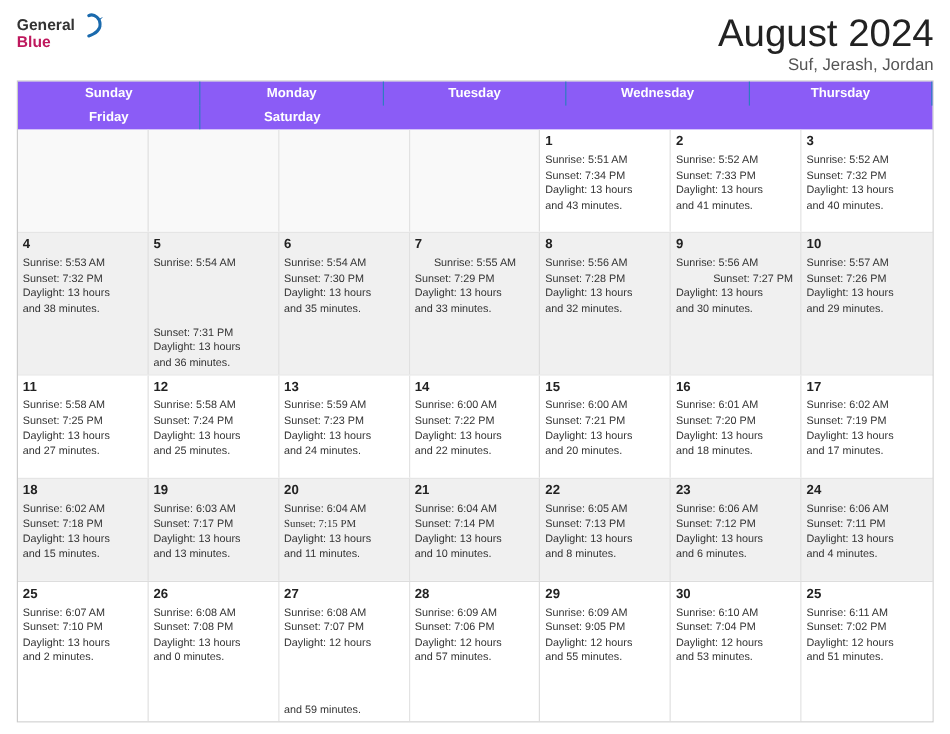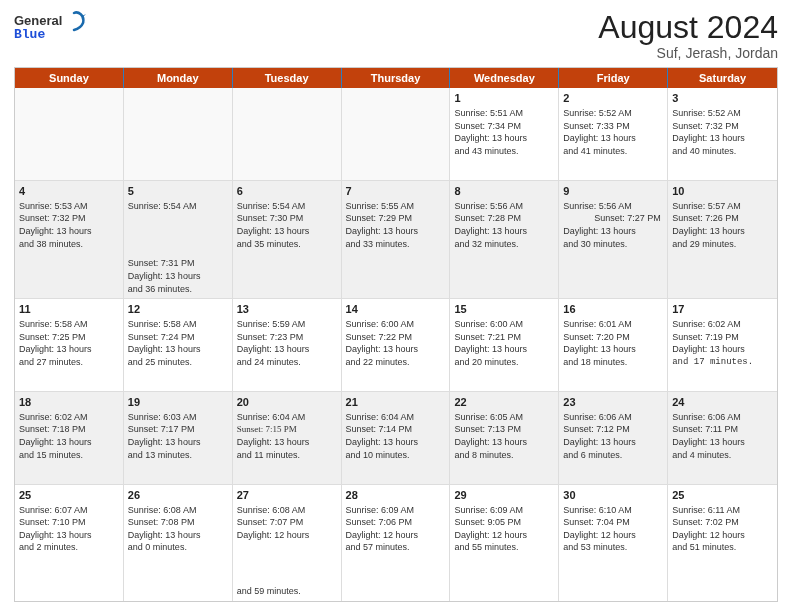--- a/index.html
+++ b/index.html
@@ -43,22 +43,22 @@
       color: #555;
     }
     .calendar {
       flex: 1;
       display: flex;
       flex-direction: column;
       border: 1px solid #ccc;
     }
     .cal-header-row {
       display: grid;
-      grid-template-columns: repeat(7, 1fr);
-      background: #c2410c;
+      grid-template-columns: repeat(5, 1fr);
+      background: #8b5cf6;
     }
     .cal-header-cell {
       color: #fff;
       font-size: 11px;
       font-weight: bold;
       text-align: center;
       padding: 4px 2px;
       border-right: 1px solid #2d7dc0;
     }
     .cal-header-cell:last-child { border-right: none; }
@@ -101,42 +101,42 @@
   </style>
 </head>
 <body>
 
 <div class="page">
   <div class="header">
     <div class="logo">
     <div style="display:flex; align-items:flex-start; gap:0;">
       <div style="display:flex; flex-direction:column; line-height:1.1; margin-top:4px;">
         <span style="font-size:13px; font-weight:bold; color:#333;">General</span>
-        <span style="font-size:13px; font-weight:bold; color:#1d4ed8;font-family:Liberation Mono, monospace;">Blue</span>
+        <span style="font-size:13px; font-weight:bold; color:#be185d;">Blue</span>
       </div>
       <svg width="24" height="26" viewBox="0 0 24 26" style="margin-left:0px; margin-top:0px;">
         <path d="M12 3 C16 1, 23 5, 21 13 C19 18, 12 20, 12 20" fill="none" stroke="#1a6aad" stroke-width="2.5" stroke-linecap="round"></path>
         <path d="M21 7 L24 4 L20 6" fill="#1a6aad"></path>
         <path d="M21 13 L24 12 L20 13" fill="#1a6aad"></path>
       </svg>
     </div>
   </div>
     <div class="title-block">
       <h1>August 2024</h1>
       <h2>Suf, Jerash, Jordan</h2>
     </div>
   </div>
 
   <div class="calendar">
     <div class="cal-header-row">
     <div class="cal-header-cell">Sunday</div>
         <div class="cal-header-cell">Monday</div>
         <div class="cal-header-cell">Tuesday</div>
+        <div class="cal-header-cell">Wednesday</div>
         <div class="cal-header-cell">Thursday</div>
-        <div class="cal-header-cell">Wednesday</div>
         <div class="cal-header-cell">Friday</div>
         <div class="cal-header-cell">Saturday</div>
       </div>
     <div class="cal-body">
     <div class="cal-week">
           <div class="cal-cell empty"></div>
           <div class="cal-cell empty"></div>
           <div class="cal-cell empty"></div>
           <div class="cal-cell empty"></div>
           <div class="cal-cell">
@@ -191,21 +191,21 @@
             <div class="cal-cell-text">
               <span style="display: block;">Sunrise: 5:54 AM</span>
               <span style="display: block;">Sunset: 7:30 PM</span>
               <span style="display: block;">Daylight: 13 hours</span>
               <span style="display: block;">and 35 minutes.</span>
             </div>
           </div>
           <div class="cal-cell shaded">
             <span class="day-num">7</span>
             <div class="cal-cell-text">
-              <span style="display: block;">Sunrise: 5:55 AM</span>
+              <span style="display: block; margin-left: 16px;">Sunrise: 5:55 AM</span>
               <span style="display: block;">Sunset: 7:29 PM</span>
               <span style="display: block;">Daylight: 13 hours</span>
               <span style="display: block;">and 33 minutes.</span>
             </div>
           </div>
           <div class="cal-cell shaded">
             <span class="day-num">8</span>
             <div class="cal-cell-text">
               <span style="display: block;">Sunrise: 5:56 AM</span>
               <span style="display: block;">Sunset: 7:28 PM</span>
@@ -286,21 +286,21 @@
               <span style="display: block;">Daylight: 13 hours</span>
               <span style="display: block;">and 18 minutes.</span>
             </div>
           </div>
           <div class="cal-cell">
             <span class="day-num">17</span>
             <div class="cal-cell-text">
               <span style="display: block;">Sunrise: 6:02 AM</span>
               <span style="display: block;">Sunset: 7:19 PM</span>
               <span style="display: block;">Daylight: 13 hours</span>
-              <span style="display: block; font-family: Liberation Mono, monospace;">and 17 minutes.</span>
+              <span style="display: block;">and 17 minutes.</span>
             </div>
           </div>
         </div>
         <div class="cal-week">
           <div class="cal-cell shaded">
             <span class="day-num">18</span>
             <div class="cal-cell-text">
               <span style="display: block;">Sunrise: 6:02 AM</span>
               <span style="display: block;">Sunset: 7:18 PM</span>
               <span style="display: block;">Daylight: 13 hours</span>

